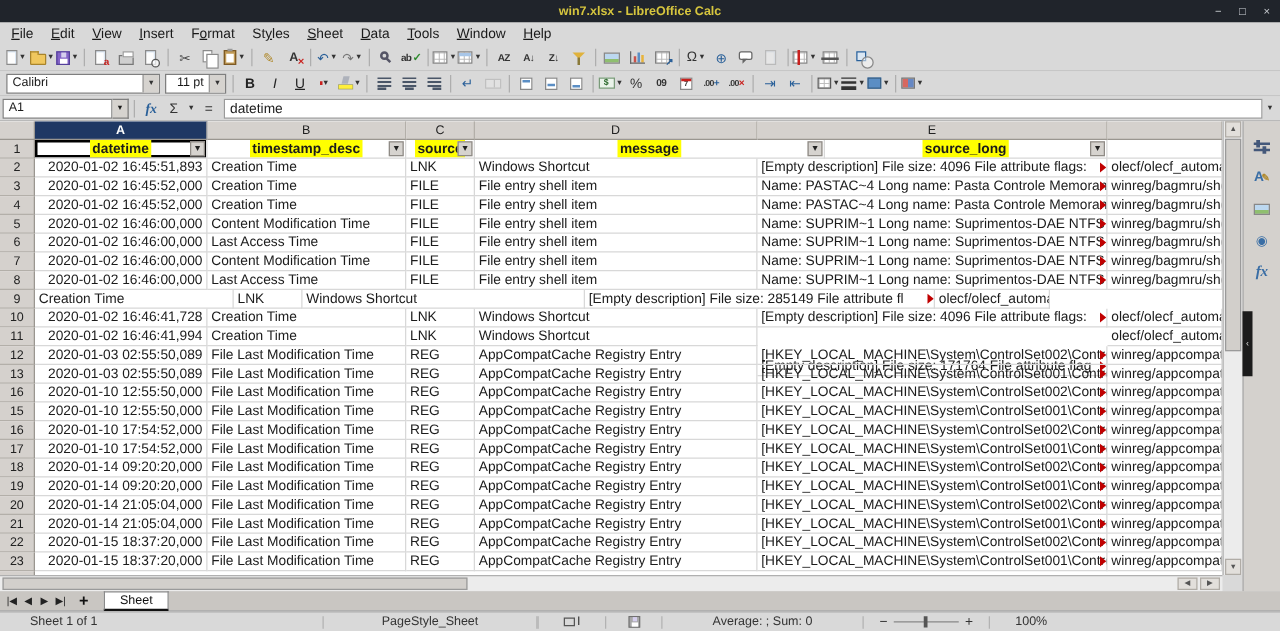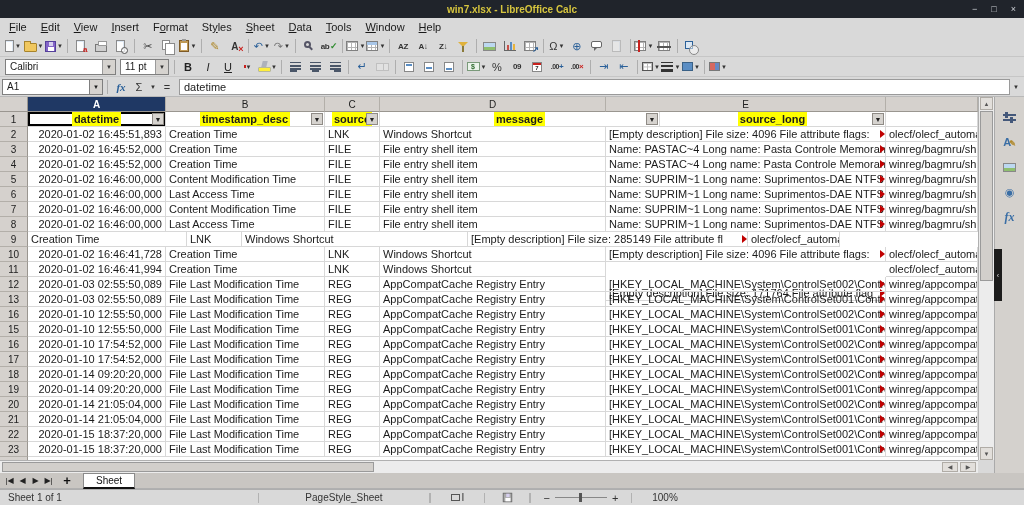--- a/index.html
+++ b/index.html
@@ -133,21 +133,21 @@
 .hthumb{position:absolute;left:2px;top:1px;width:372px;height:10px;background:#d2cfcb;border:1px solid #9a9a9a}
 .hbtn{position:absolute;top:1px;width:16px;height:10px;background:#e2dfdb;border:1px solid #b0aca6;font-size:6px;text-align:center;line-height:9px;color:#555}
 
 .tabbar{position:absolute;left:0;top:473px;width:1024px;height:16px;background:#c9c6c2;border-bottom:1px solid #b0b0b0;display:flex;align-items:center;padding-left:3px}
 .tnav{width:13px;height:14px;font-size:8px;color:#222;text-align:center;line-height:14px}
 .taddsheet{width:16px;font-size:13px;font-weight:bold;color:#111;text-align:center;margin:0 4px}
 .sheettab{height:16px;background:#fff;border:1px solid #8a8a8a;border-bottom:2px solid #111;padding:0 12px;font-size:10px;line-height:13px;margin-left:4px;color:#111}
 
 .statusbar{position:absolute;left:0;top:489px;width:1024px;height:16px;background:#d9d9d9;border-top:1px solid #aeaeae;display:flex;align-items:center;font-size:10px;color:#333}
 .sseg{height:100%;display:flex;align-items:center;justify-content:center;flex:none;overflow:hidden}
-.sseg.left{justify-content:flex-start;padding-left:8px}
+.sseg.left{justify-content:flex-start;padding-left:24px}
 .sdiv{width:1px;height:10px;background:#b2b2b2;flex:none}
 .insbox{width:9px;height:7px;border:1px solid #555;margin-right:2px}
 .ztrack{width:52px;height:1px;background:#888;margin:0 5px;position:relative}
 .zhandle{position:absolute;left:24px;top:-4px;width:3px;height:9px;background:#555}
 .zbtn{font-size:11px;color:#333}
 </style>
 </head>
 <body>
 
 <div class="titlebar">
@@ -283,25 +283,25 @@
     <span class="ti">
       <span class="s-grid v-split"></span>
     </span>
     <span class="tsep"></span>
     <span class="ti">
       <span class="s-shapes"></span>
     </span>
   </div>
 <div class="toolbar tb2" id="tb-format">
     <span class="combo">
-      <span class="cval" style="width: 96px;">Calibri</span>
+      <span class="cval" style="width: 108px;">Calibri</span>
       <span class="cbtn">▼</span>
     </span>
     <span class="combo">
-      <span class="cval" style="width: 34px;">11 pt</span>
+      <span class="cval" style="width: 34px; text-align: right;">11 pt</span>
       <span class="cbtn">▼</span>
     </span>
     <span class="tsep"></span>
     <span class="ti">
       <span class="bold" style="color: rgb(34, 34, 34);">B</span>
     </span>
     <span class="ti">
       <span class="ital" style="color: rgb(34, 34, 34);">I</span>
     </span>
     <span class="ti">
@@ -682,20 +682,21 @@
   <span class="sdiv"></span>
   <span class="sseg" style="width:170px">PageStyle_Sheet</span>
   <span class="sdiv"></span>
   <span class="sdiv"></span>
   <span class="sseg" style="width:53px"><span class="insbox"></span>I</span>
   <span class="sdiv"></span>
   <span class="sseg" style="width:44px">
       <span class="s-floppy gray"></span>
     </span>
   <span class="sdiv"></span>
+  <span class="sseg" style="width:160px">Average: ; Sum: 0</span>
   <span class="sdiv"></span>
   <span class="sseg" style="width:100px">
     <span class="zbtn">−</span>
     <span class="ztrack">
         <span class="zhandle"></span>
       </span>
     <span class="zbtn">+</span>
   </span>
   <span class="sdiv"></span>
   <span class="sseg" style="width:66px">100%</span>

